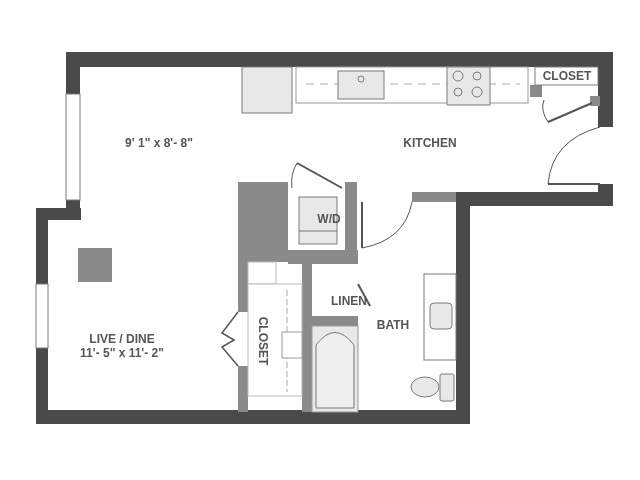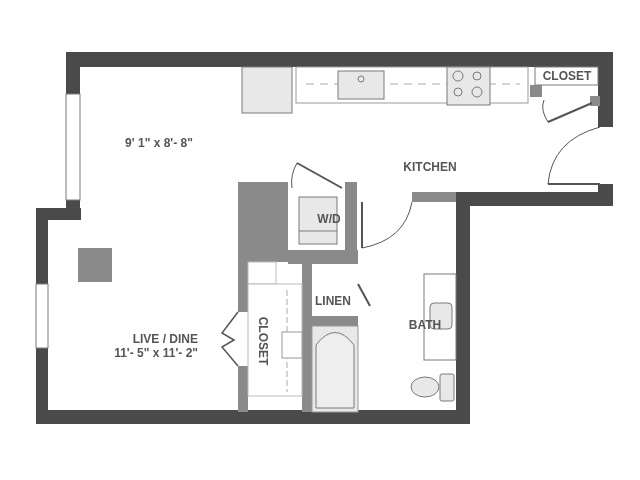--- a/index.html
+++ b/index.html
@@ -89,22 +89,22 @@
   <line x1="358" y1="284" x2="370" y2="306" stroke="#555555" stroke-width="2"></line>
   <rect x="424" y="274" width="32" height="86" fill="#ffffff" stroke="#7a7a7a"></rect>
   <rect x="430" y="303" width="22" height="26" rx="4" fill="#e8e8e8" stroke="#7a7a7a"></rect>
   <ellipse cx="425" cy="387" rx="14" ry="10" fill="#e8e8e8" stroke="#7a7a7a"></ellipse>
   <rect x="440" y="374" width="14" height="27" rx="2" fill="#e8e8e8" stroke="#7a7a7a"></rect>
 </svg>
 
 <div class="lbl" style="left:104px;top:136px;width:110px;">
   <div>9' 1" x 8'- 8"</div>
 </div>
-<div class="lbl" style="left:385px;top:136px;width:90px;margin-top:24px;">KITCHEN</div>
+<div class="lbl" style="left:385px;top:136px;width:90px;">KITCHEN</div>
 <div class="lbl" style="left:537px;top:69px;width:60px;">CLOSET</div>
 <div class="lbl" style="left:310px;top:212px;width:38px;">W/D</div>
-<div class="lbl" style="left:310px;top:294px;width:46px;">LINEN</div>
-<div class="lbl" style="left:370px;top:318px;width:46px;margin-left:32px;">BATH</div>
+<div class="lbl" style="left:326px;top:294px;width:46px;">LINEN</div>
+<div class="lbl" style="left:370px;top:318px;width:46px;">BATH</div>
 <div class="lbl" style="left:233px;top:334px;width:60px;transform:rotate(90deg);">CLOSET</div>
-<div class="lbl" style="left:88px;top:332px;width:110px;text-align:right;">
+<div class="lbl" style="left:67px;top:332px;width:110px;">
   <div>LIVE / DINE</div>
   <div>11'- 5" x 11'- 2"</div>
 </div>
 
 </body></html>

